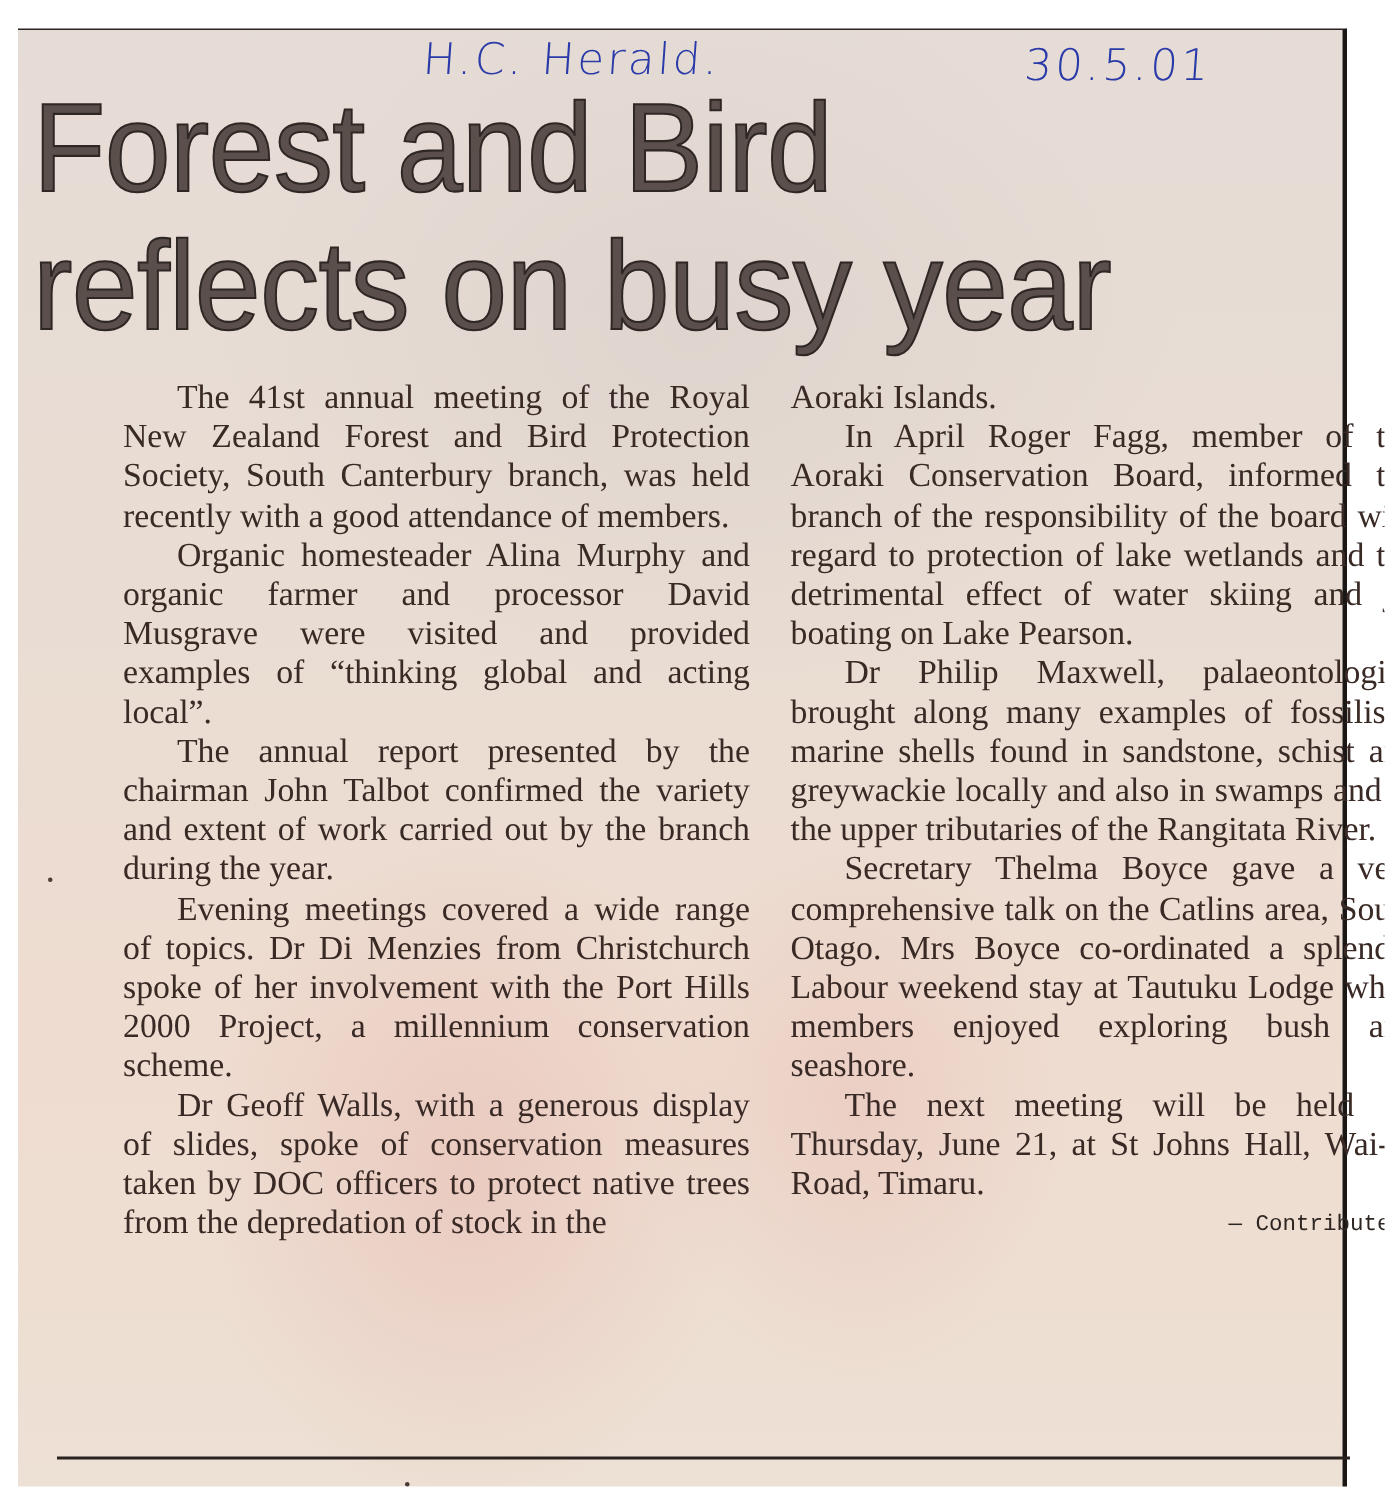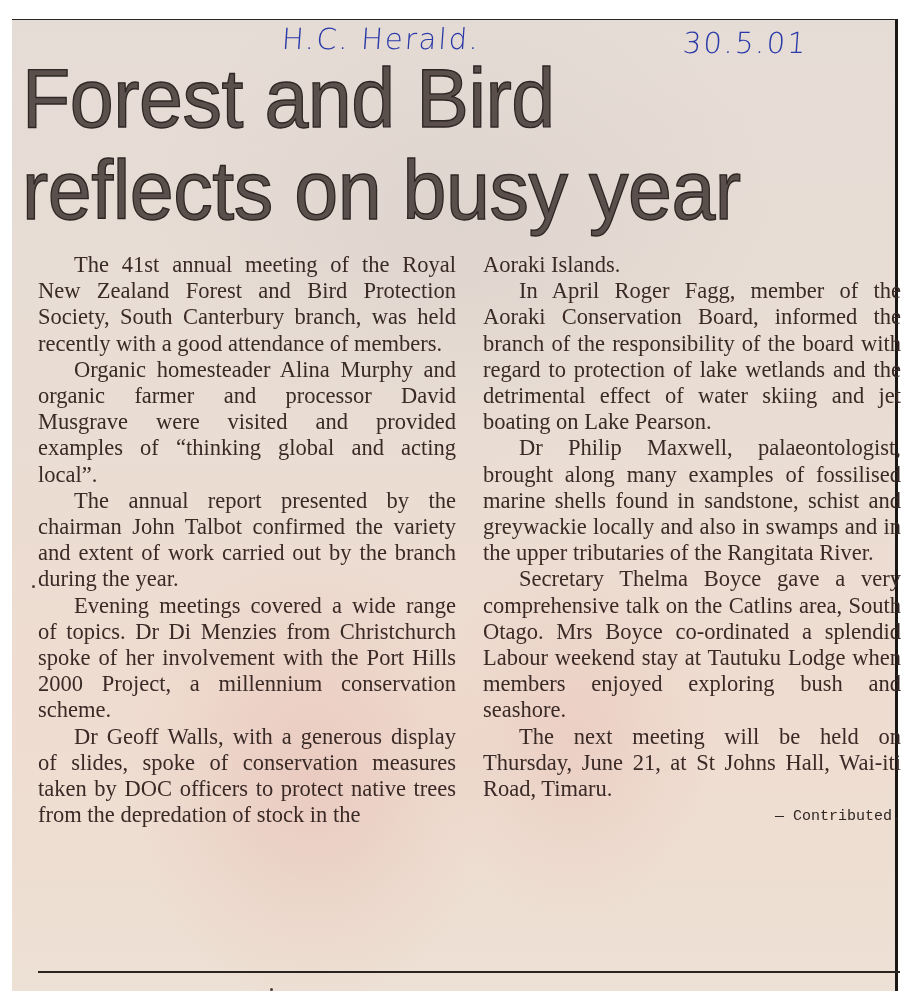--- a/index.html
+++ b/index.html
@@ -27,21 +27,21 @@
     position: absolute; left: 22px; top: 52px; margin: 0;
     font-family: "Liberation Sans", sans-serif; font-weight: 400;
     font-size: 84px; line-height: 92px; color: #5a4f4a;
     transform: scaleX(0.94); transform-origin: left top;
     -webkit-text-stroke: 1.4px #2e2724; letter-spacing: -0.5px;
   }
   .headline span { display: block; white-space: nowrap; }
   .column {
     position: absolute; top: 252px; width: 418px;
     font-family: "Liberation Serif", serif; font-size: 22.5px; line-height: 26.2px;
-    color: #3a2a26; text-align: justify; hyphens: manual;
+    color: #3a2a26; text-align: justify; hyphens: manual; margin-left: 44px;
   }
   .col-left { left: 38px; }
   .col-right { left: 483px; }
   .column p { margin: 0; text-indent: 36px; }
   .column p.cont { text-indent: 0; }
   .credit {
     font-family: Liberation Mono, monospace; font-size: 15px; text-align: right;
     color: #2e2622; margin-top: 4px; line-height: 22px;
   }
   .rule {

